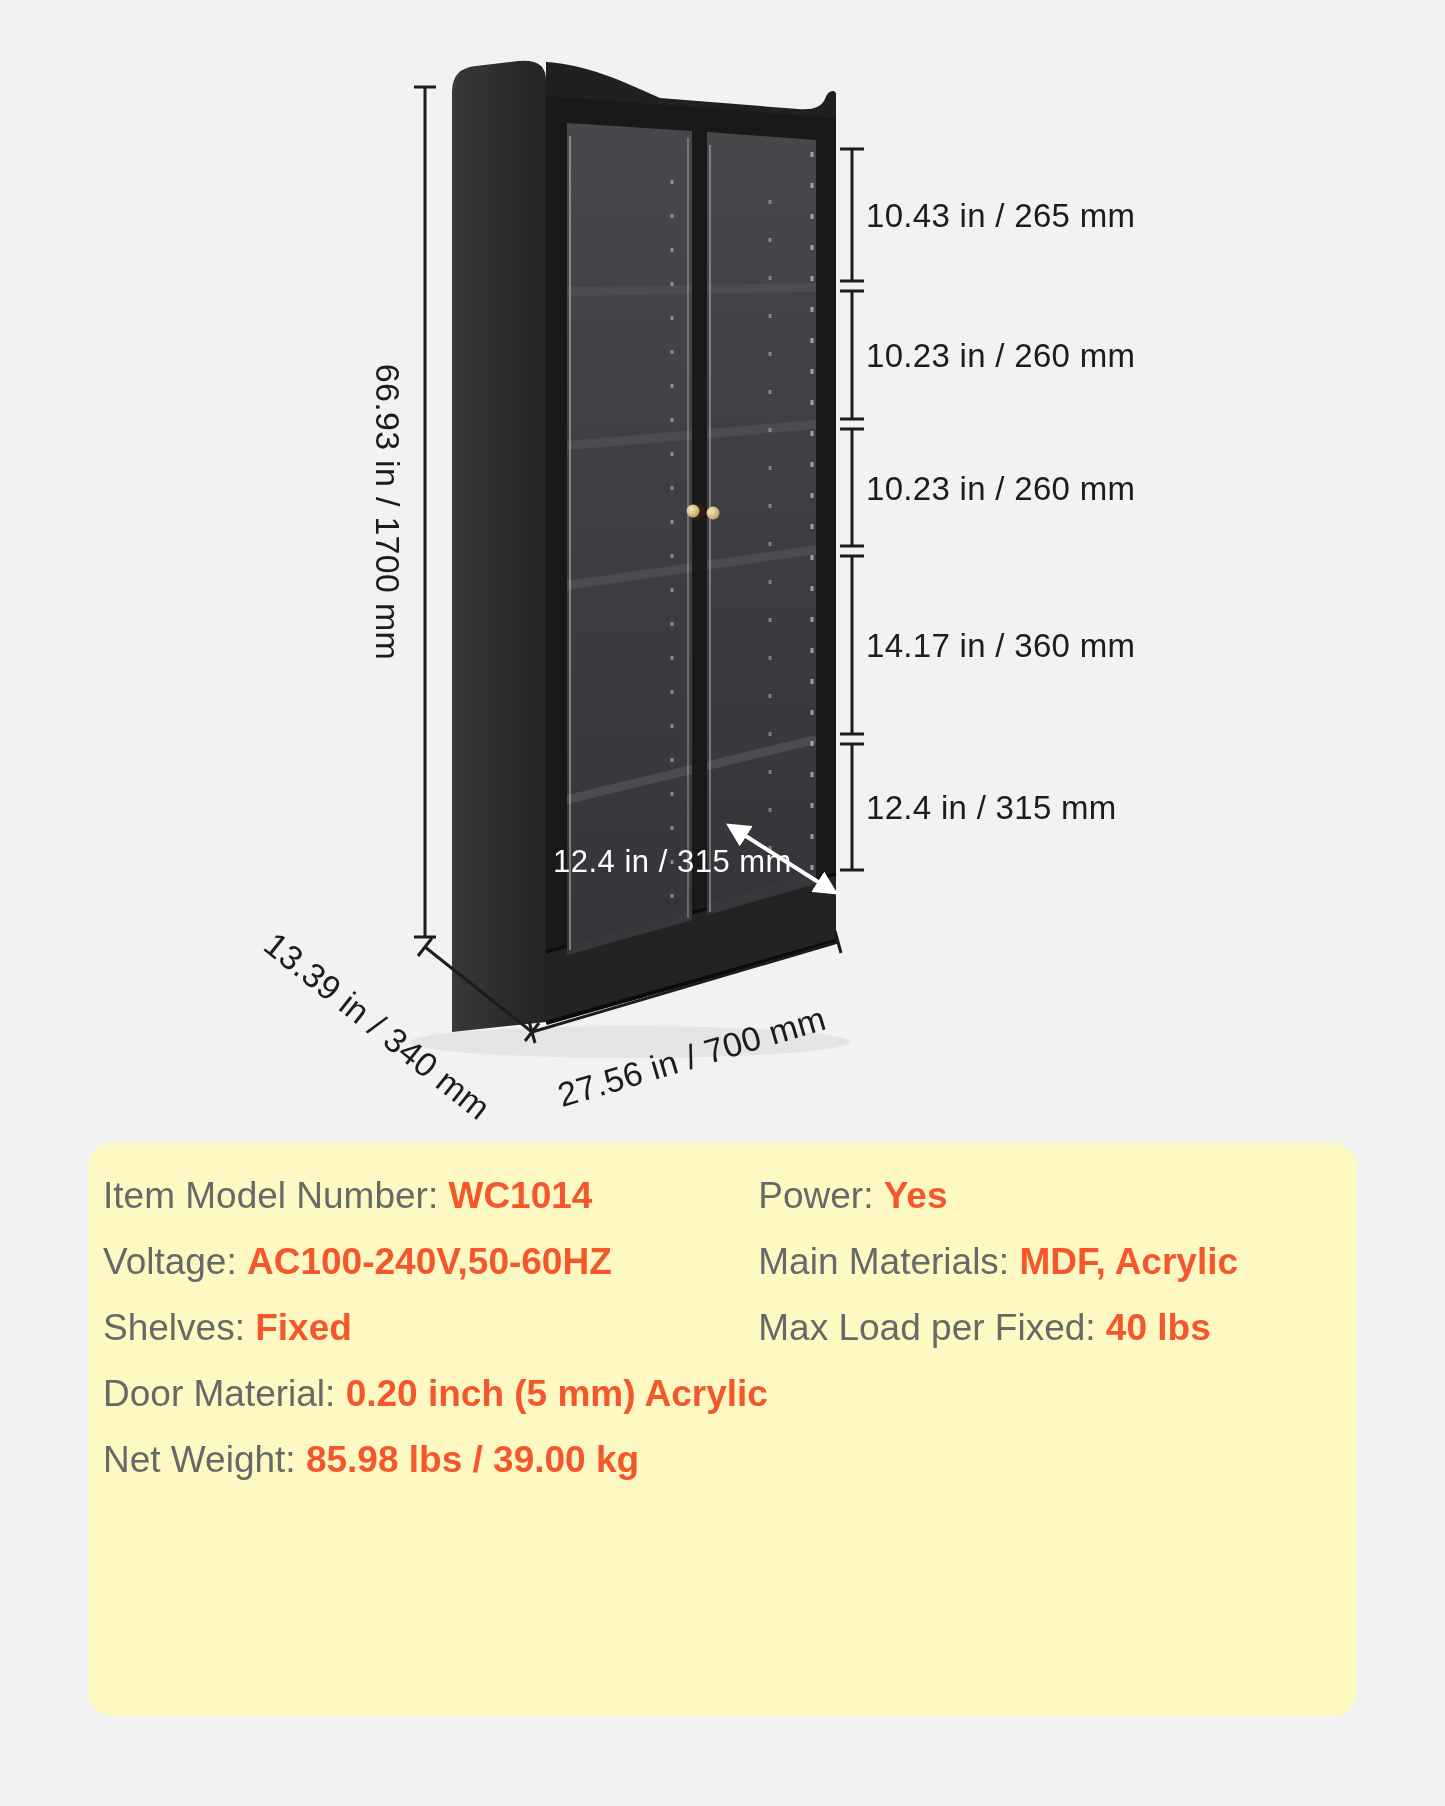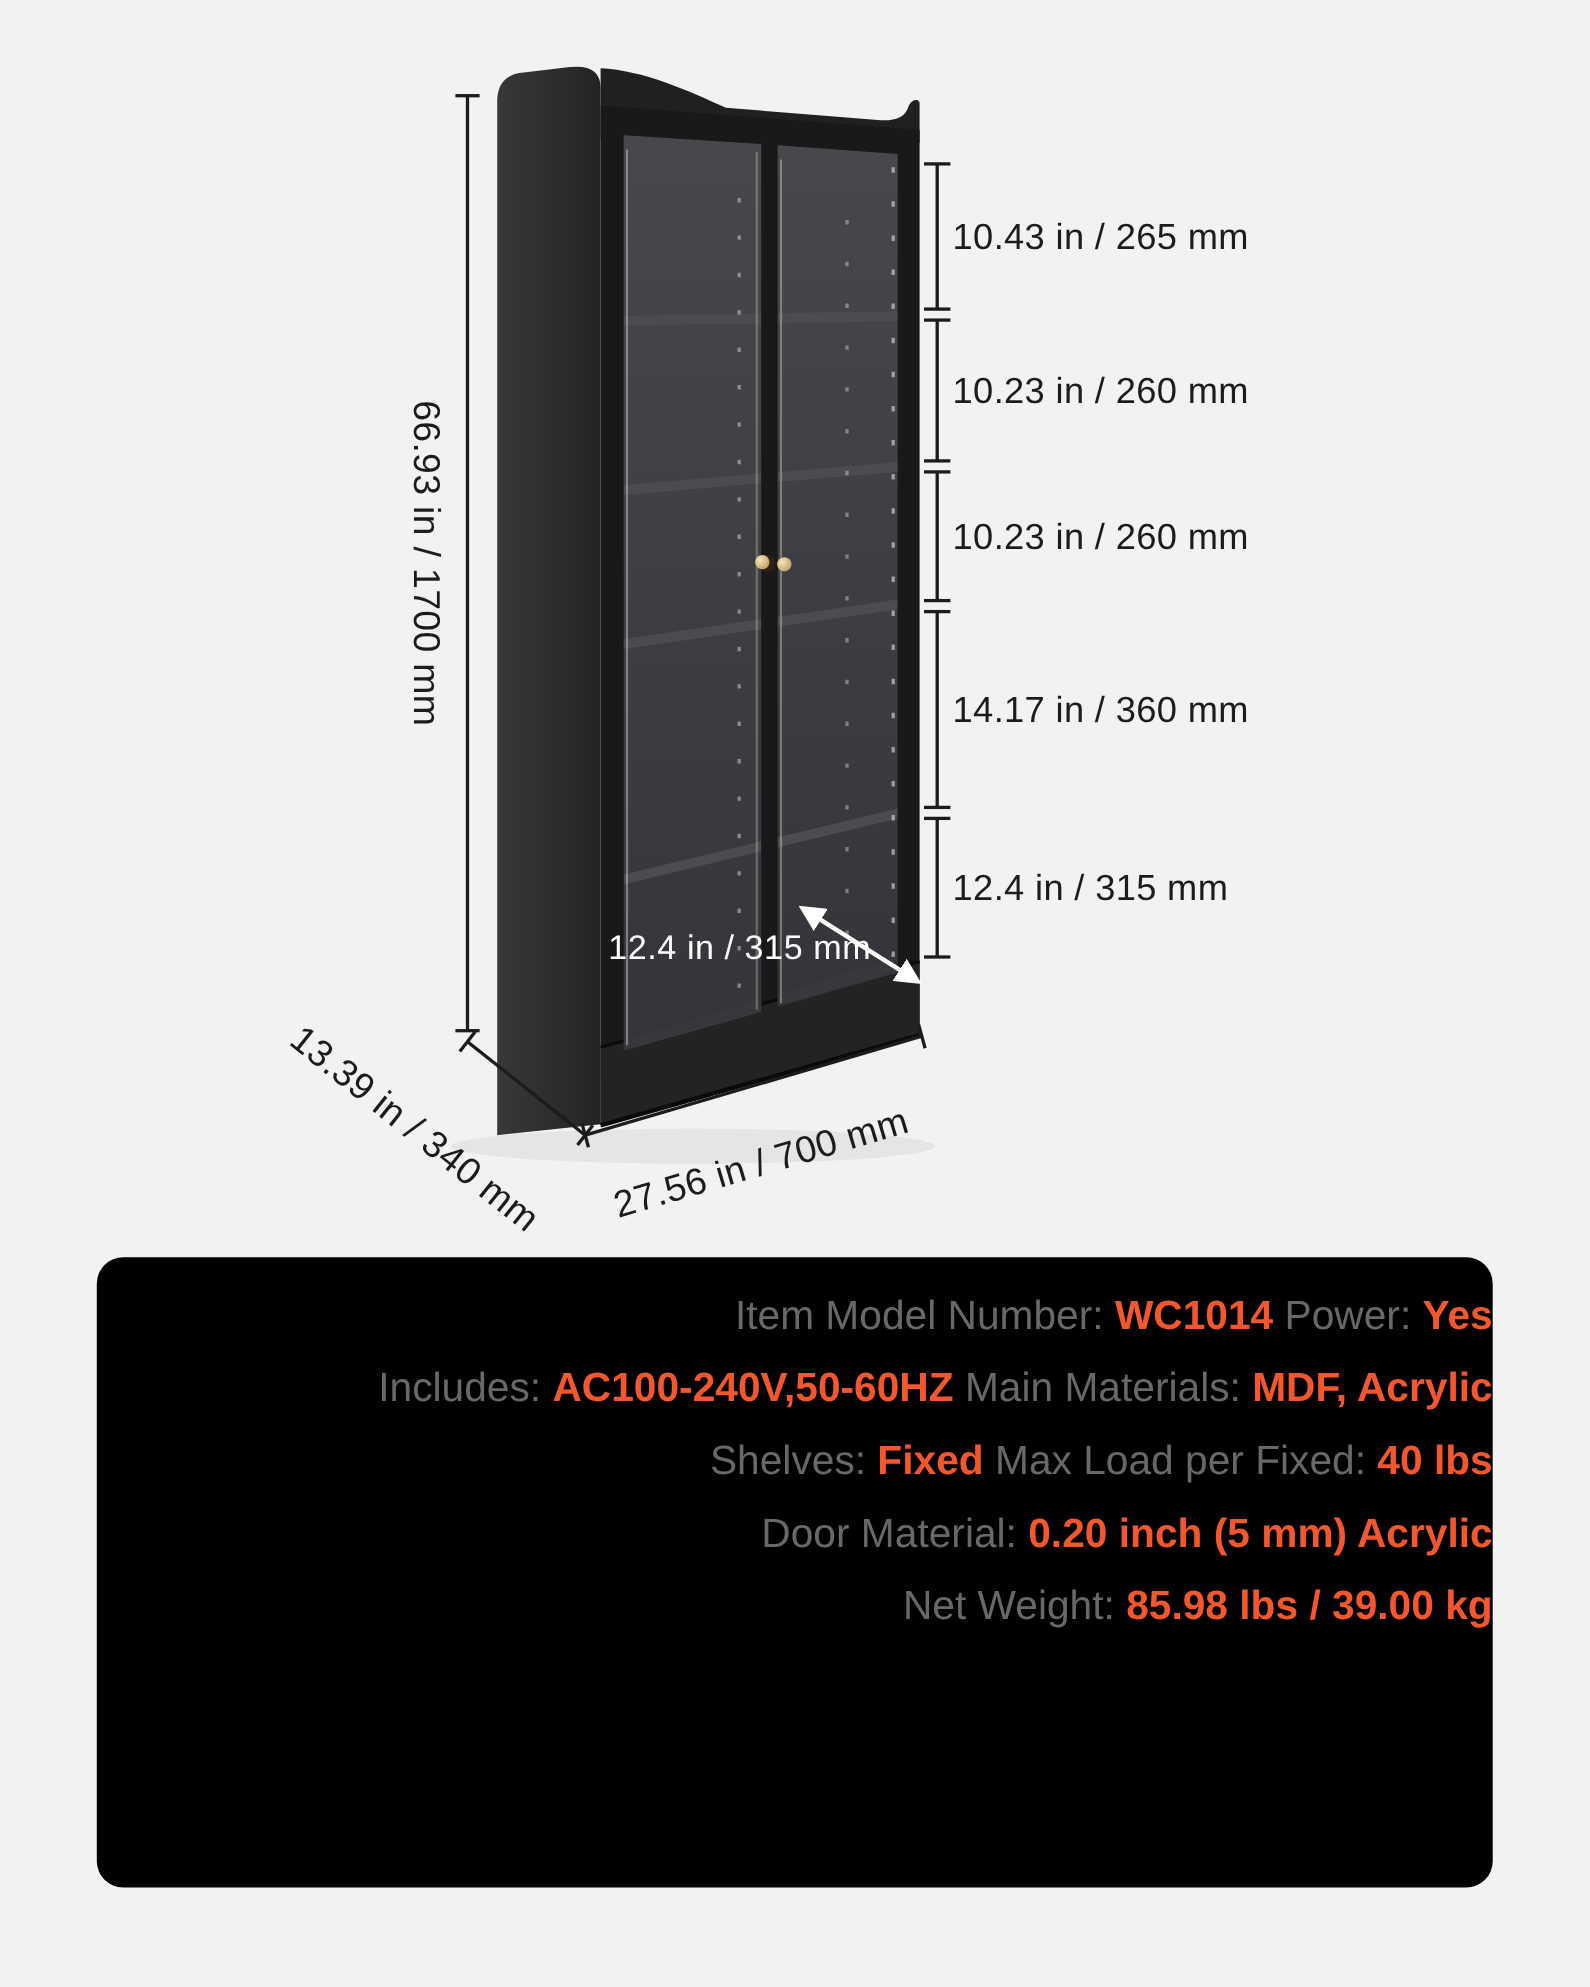--- a/index.html
+++ b/index.html
@@ -4,22 +4,22 @@
 <style>
   html,body{margin:0;padding:0;background:#f2f2f3;}
   .page{position:relative;width:1445px;height:1806px;background:#f2f2f3;overflow:hidden;
         font-family:"Liberation Sans",sans-serif;}
   .diagram{position:absolute;left:0;top:0;width:1445px;height:1140px;}
   .dim-text{font-size:33px;fill:#1c1c1c;letter-spacing:.3px;}
   .dim-text-lg{font-size:34px;fill:#1c1c1c;letter-spacing:.3px;}
   .inner-label{font-size:31px;fill:#ffffff;letter-spacing:.5px;}
   .dim-line{stroke:#1c1c1c;stroke-width:3;fill:none;}
   .spec-card{position:absolute;left:88px;top:1143px;width:1269px;height:573px;
-             background:#000000;border-radius:24px;box-sizing:border-box;
-             padding:20px 0 0 15px;text-align:right;}
+             background:#fef9c3;border-radius:24px;box-sizing:border-box;
+             padding:20px 0 0 15px;}
   .spec-line{height:66px;line-height:66px;white-space:nowrap;font-size:37px;}
   .pair{display:inline-block;vertical-align:top;}
   .pair.colL{width:645px;}
   .spec-label{color:#686868;font-weight:400;}
   .spec-value{color:#f4572b;font-weight:700;}
 </style>
 </head>
 <body>
 
 <div class="page">
@@ -158,21 +158,21 @@
     </g>
     <text class="dim-text-lg" text-anchor="middle" transform="translate(695,1068) rotate(-16.5)">27.56 in / 700 mm</text>
   </svg>
 
   <div class="spec-card">
     <div class="spec-line">
       <span class="pair colL"><span class="spec-label">Item Model Number: </span><span class="spec-value">WC1014</span></span>
       <span class="pair"><span class="spec-label">Power: </span><span class="spec-value">Yes</span></span>
     </div>
     <div class="spec-line">
-      <span class="pair colL"><span class="spec-label">Includes: </span><span class="spec-value">AC100-240V,50-60HZ</span></span>
+      <span class="pair colL"><span class="spec-label">Voltage: </span><span class="spec-value">AC100-240V,50-60HZ</span></span>
       <span class="pair"><span class="spec-label">Main Materials: </span><span class="spec-value">MDF, Acrylic</span></span>
     </div>
     <div class="spec-line">
       <span class="pair colL"><span class="spec-label">Shelves: </span><span class="spec-value">Fixed</span></span>
       <span class="pair"><span class="spec-label">Max Load per Fixed: </span><span class="spec-value">40 lbs</span></span>
     </div>
     <div class="spec-line">
       <span class="pair"><span class="spec-label">Door Material: </span><span class="spec-value">0.20 inch (5 mm) Acrylic</span></span>
     </div>
     <div class="spec-line">

